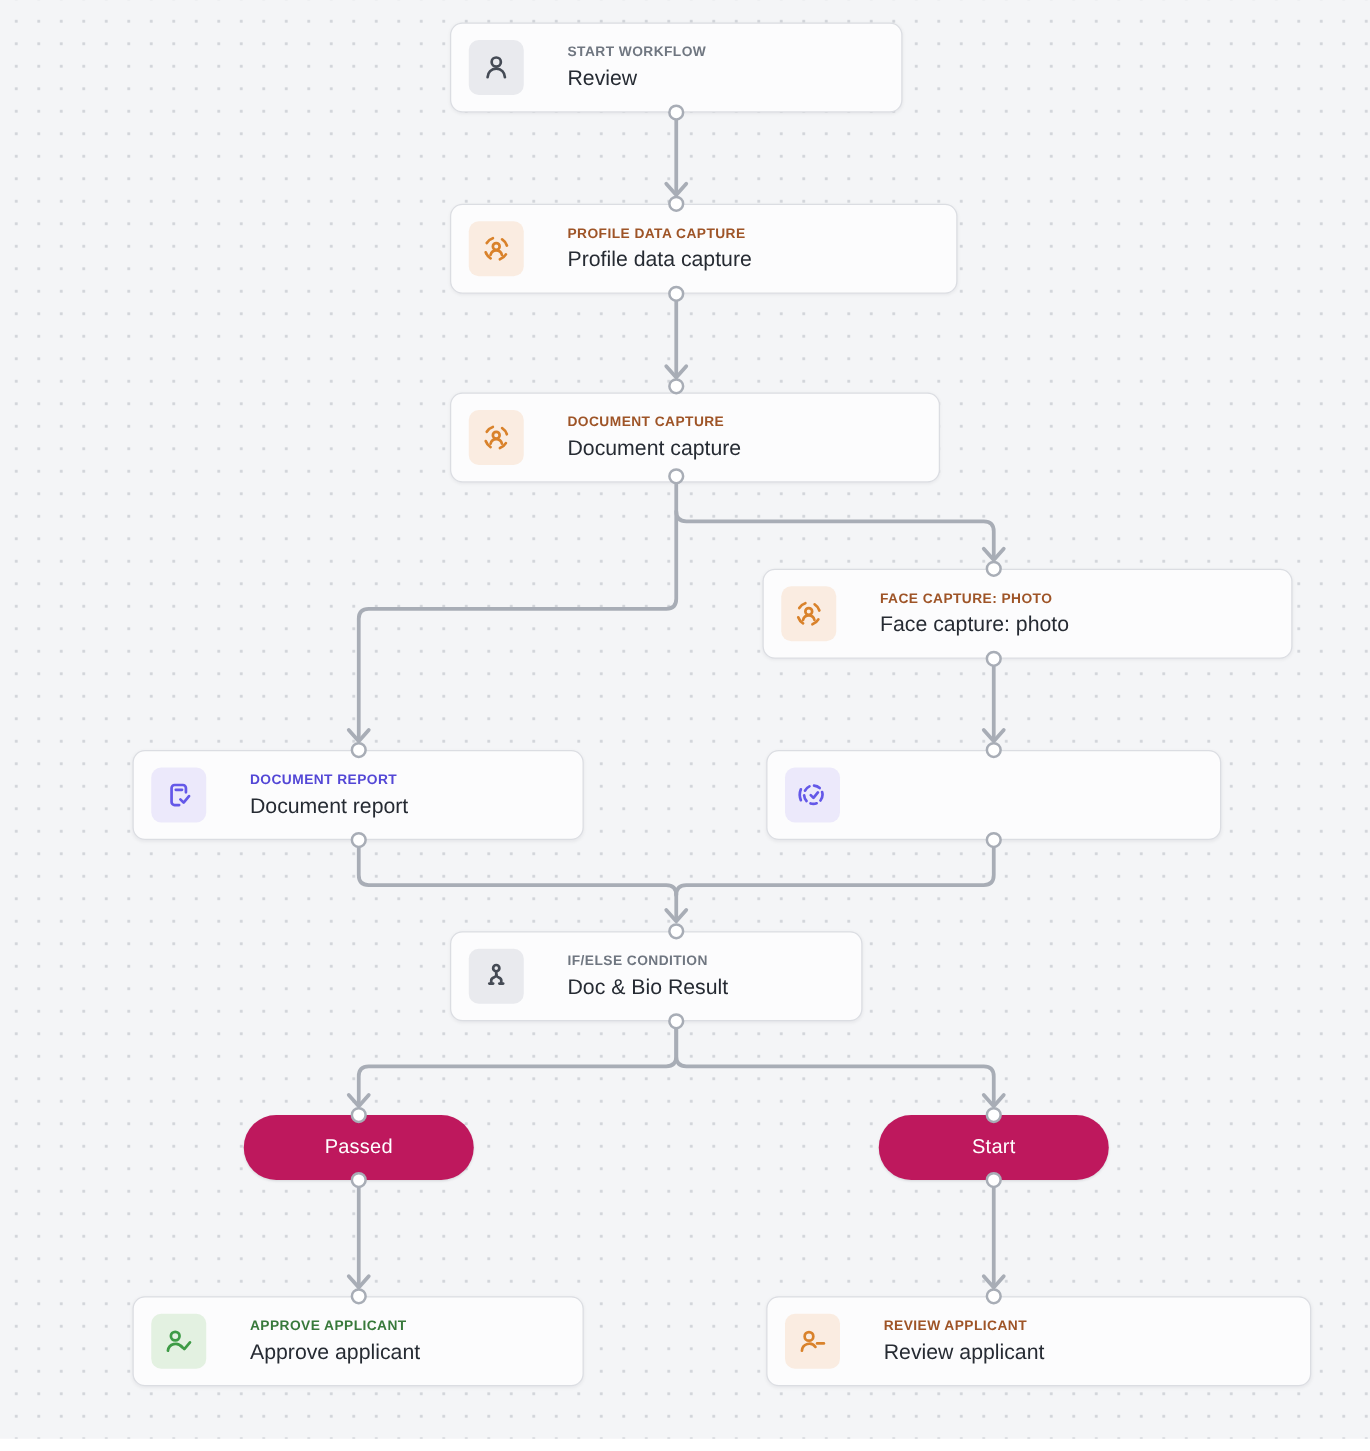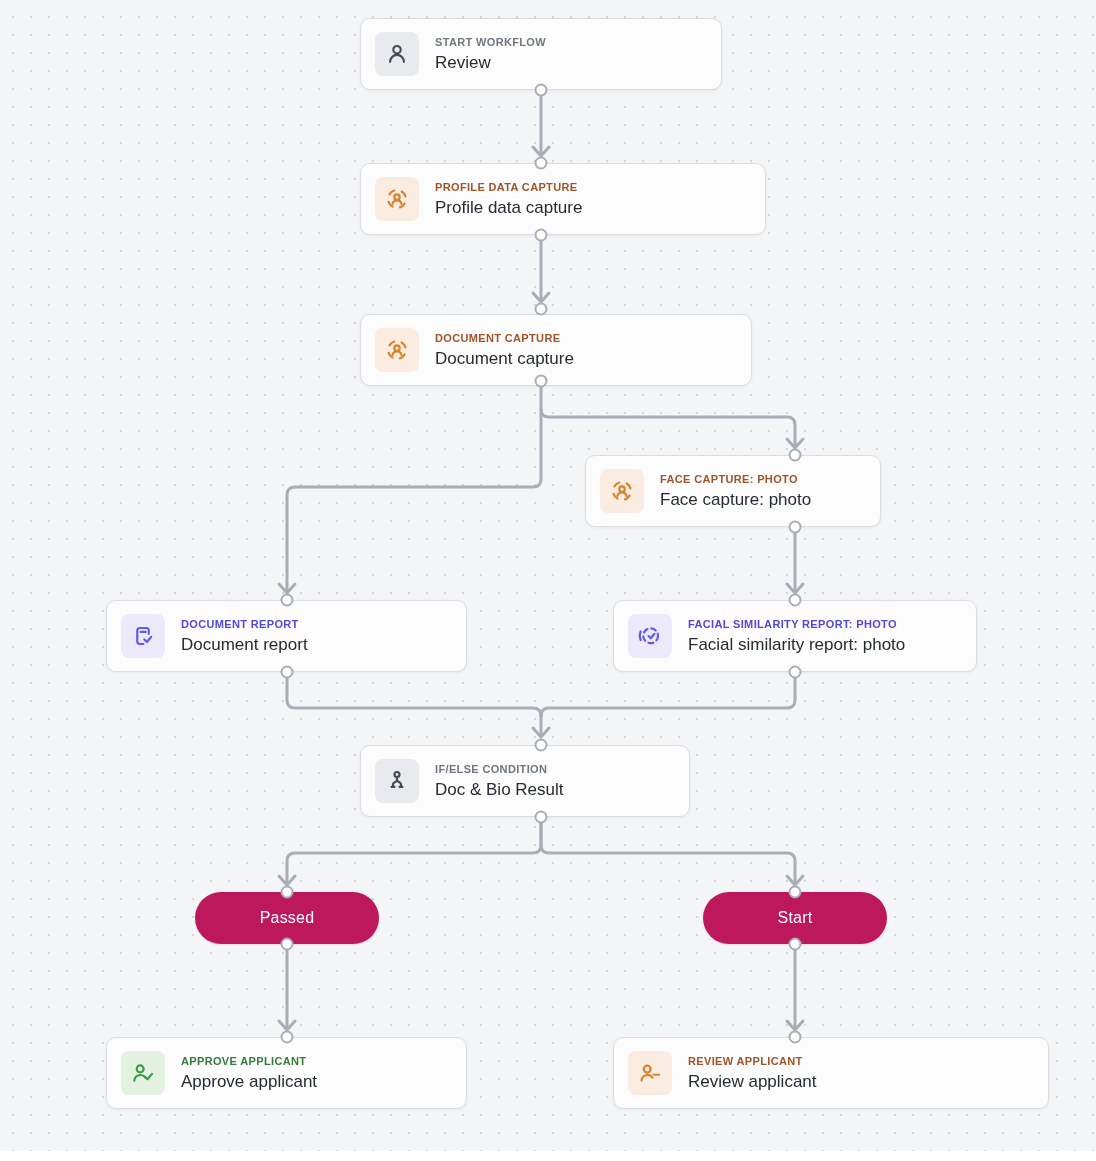--- a/index.html
+++ b/index.html
@@ -12,21 +12,21 @@
     background-position:4px 8px;
   }
   .edge-layer{
     position:absolute;left:0;top:0;width:1096px;height:1161px;
     pointer-events:none;z-index:3;
   }
   .node{
     position:absolute;height:72px;box-sizing:border-box;
     background:#FCFCFD;border:1px solid #DBDDE2;border-radius:10px;
     box-shadow:0 1px 3px rgba(16,24,40,.06);
-    display:flex;align-items:center;padding:0 16px 0 14px;gap:16px;
+    display:flex;align-items:center;padding:0 16px 0 14px;gap:35px;
     z-index:2;cursor:pointer;
   }
   .tile{
     width:44px;height:44px;border-radius:8px;flex:0 0 44px;
     display:flex;align-items:center;justify-content:center;
   }
   .tile svg{width:26px;height:26px;display:block;}
   .txt{display:flex;flex-direction:column;justify-content:center;min-width:0;}
   .kind{
     font-size:11px;font-weight:700;letter-spacing:.35px;line-height:14px;
@@ -152,21 +152,21 @@
       <circle cx="12" cy="10.3" r="2.5"></circle>
       <path d="M7.8,16.6 a4.3,4.3 0 0 1 8.4,0"></path>
     </svg>
   </div>
   <div class="txt">
     <div class="kind">DOCUMENT CAPTURE</div>
     <div class="title">Document capture</div>
   </div>
 </div>
 
-<div class="node accent-orange" style="left:585px;top:455px;width:296px">
+<div class="node accent-orange" style="left:610px;top:455px;width:424px">
   <div class="tile">
     <svg viewBox="0 0 24 24" class="icon-stroke st-orange">
       <circle cx="12" cy="12" r="8.2" stroke-dasharray="5.8 7.1" transform="rotate(30 12 12)"></circle>
       <circle cx="12" cy="10.3" r="2.5"></circle>
       <path d="M7.8,16.6 a4.3,4.3 0 0 1 8.4,0"></path>
     </svg>
   </div>
   <div class="txt">
     <div class="kind">FACE CAPTURE: PHOTO</div>
     <div class="title">Face capture: photo</div>
@@ -187,24 +187,20 @@
   </div>
 </div>
 
 <div class="node accent-purple" style="left:613px;top:600px;width:364px">
   <div class="tile">
     <svg viewBox="0 0 24 24" class="icon-stroke st-purple">
       <circle cx="12.6" cy="11.8" r="6.8" stroke-dasharray="4.6 3.5"></circle>
       <path d="M3.4,7.8 a10.6,10.6 0 0 0 0,8"></path>
       <path d="M10.7,12.1 l2,2 3.3,-4"></path>
     </svg>
-  </div>
-  <div class="txt">
-    <div class="kind">FACIAL SIMILARITY REPORT: PHOTO</div>
-    <div class="title">Facial similarity report: photo</div>
   </div>
 </div>
 
 <div class="node accent-gray" style="left:360px;top:745px;width:330px">
   <div class="tile">
     <svg viewBox="0 0 24 24" class="icon-stroke st-gray">
       <circle cx="12" cy="6" r="2.3"></circle>
       <path d="M12,8.3 V11"></path>
       <path d="M12,11 c0,2.2 -3.7,1.7 -3.7,4 v2.4"></path>
       <path d="M12,11 c0,2.2 3.7,1.7 3.7,4 v2.4"></path>

